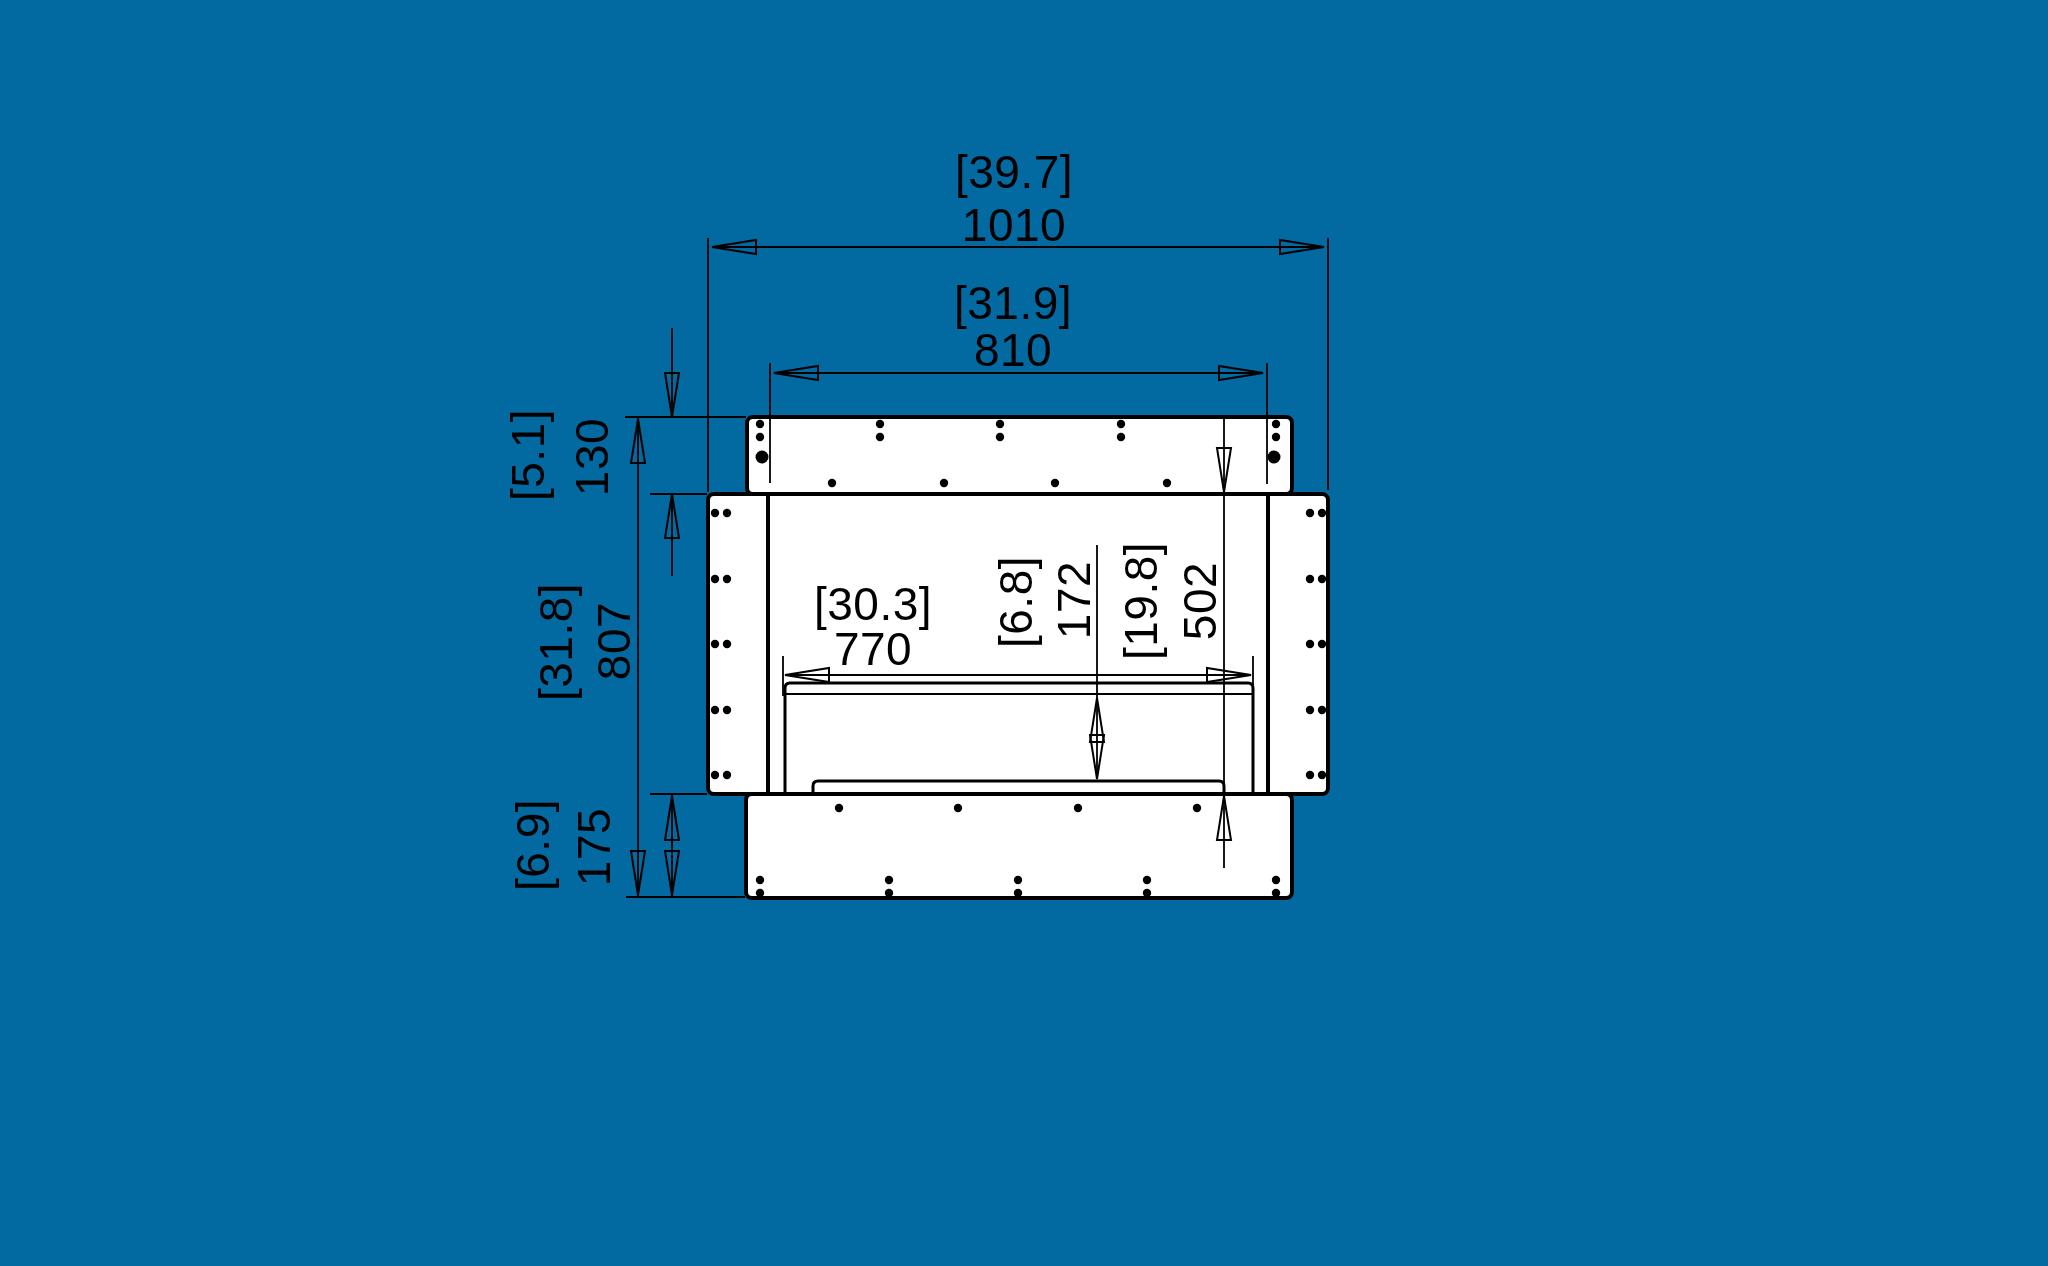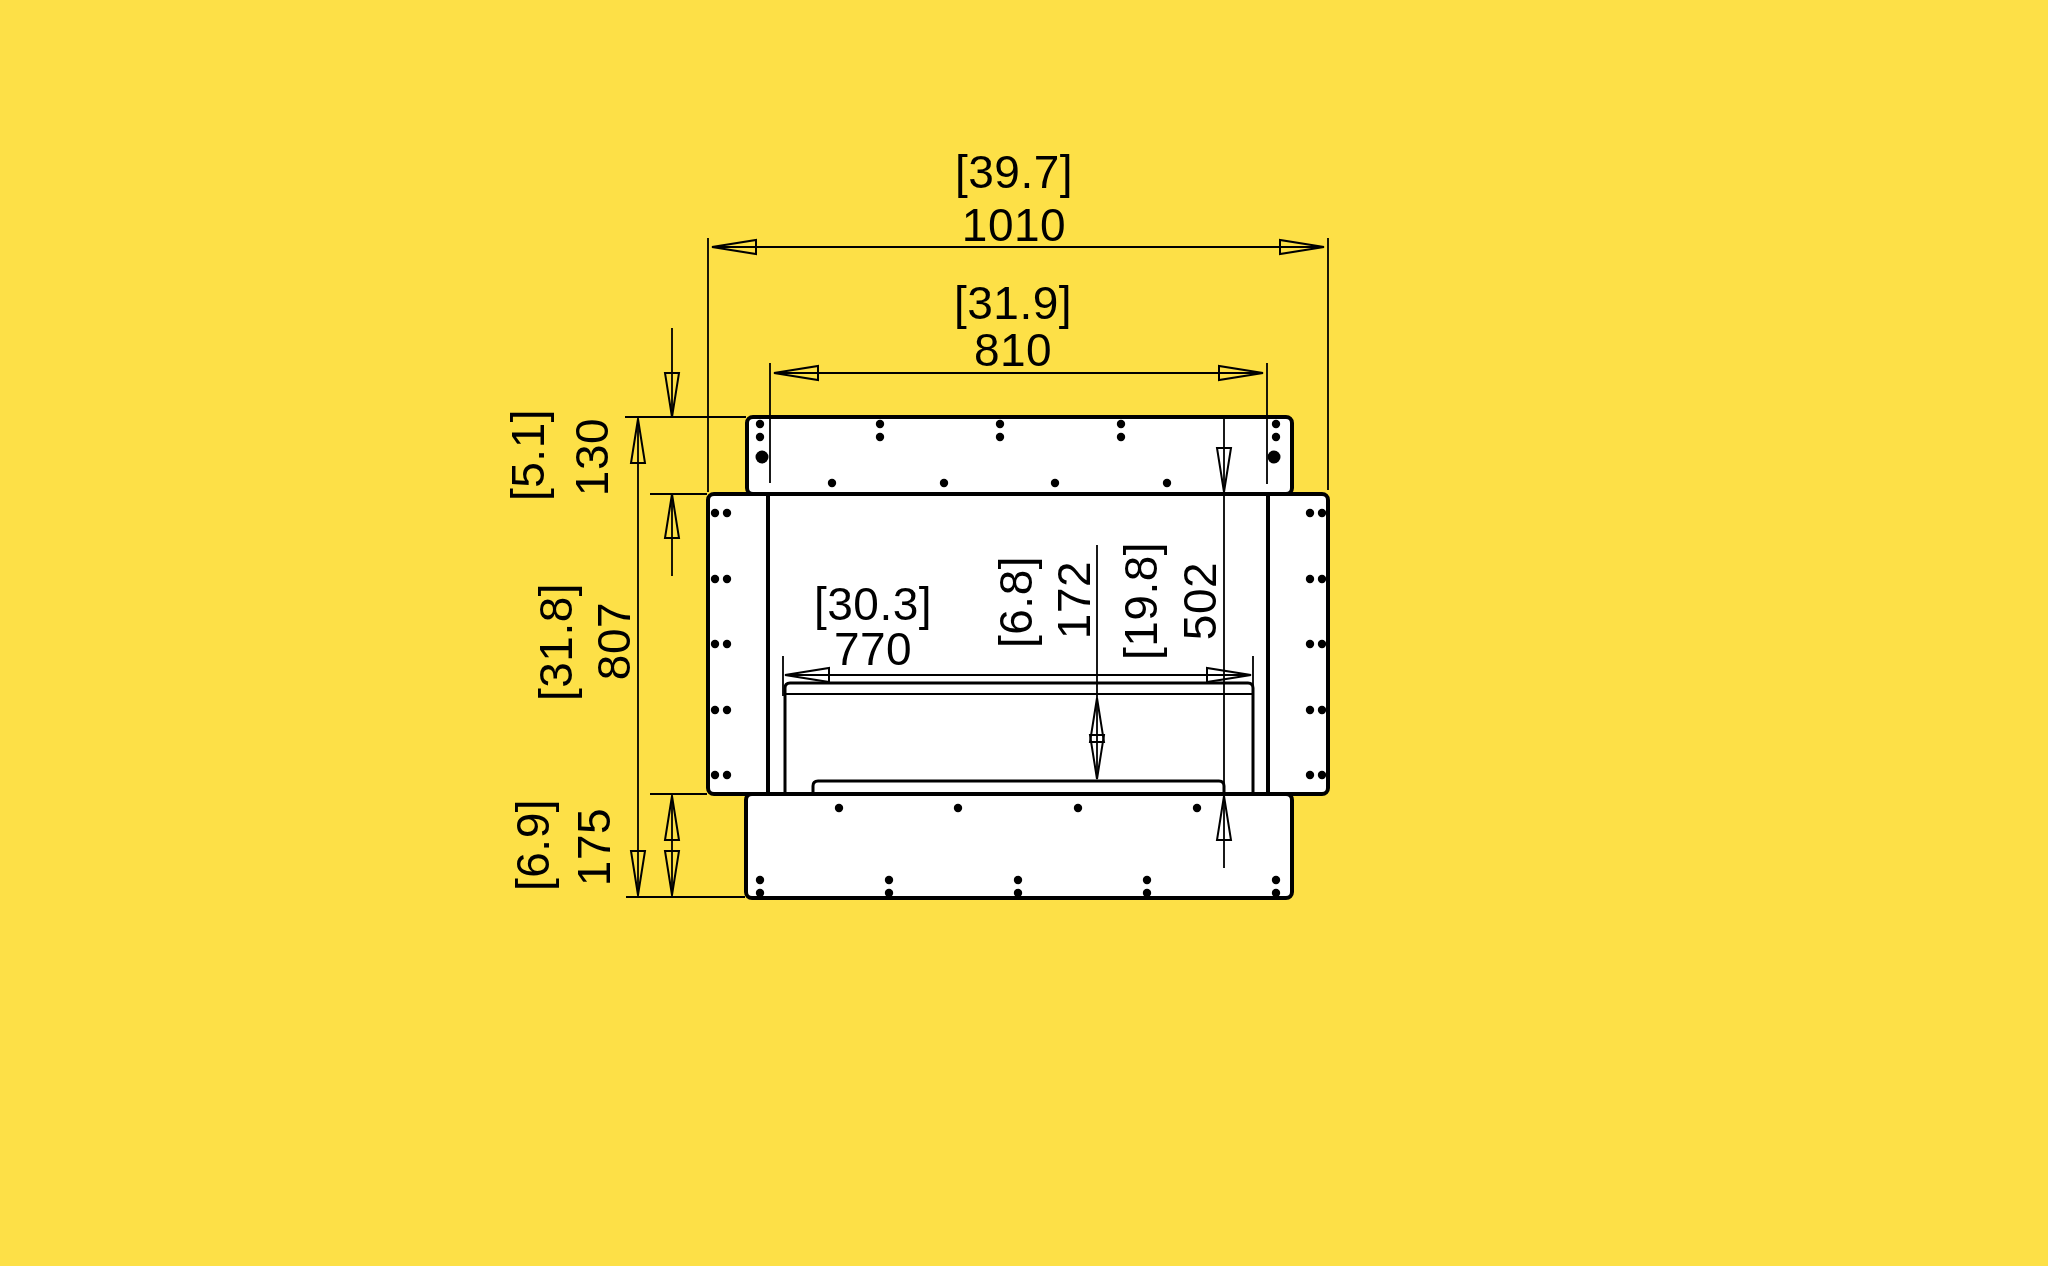--- a/index.html
+++ b/index.html
@@ -7,21 +7,21 @@
     padding: 0;
     background: #ffffff;
     width: 2048px;
     height: 1266px;
     overflow: hidden;
   }
   .stage {
     position: relative;
     width: 2048px;
     height: 1266px;
-    background: #fde047;
+    background: #0369a1;
   }
   svg { display: block; }
   .dim-text {
     font-family: "Liberation Sans", "DejaVu Sans", sans-serif;
     font-size: 46px;
     fill: #000000;
     letter-spacing: 0.5px;
   }
   .outline  { fill: #ffffff; stroke: #000000; stroke-width: 4;   }
   .heavy    { fill: none;    stroke: #000000; stroke-width: 4;   }

